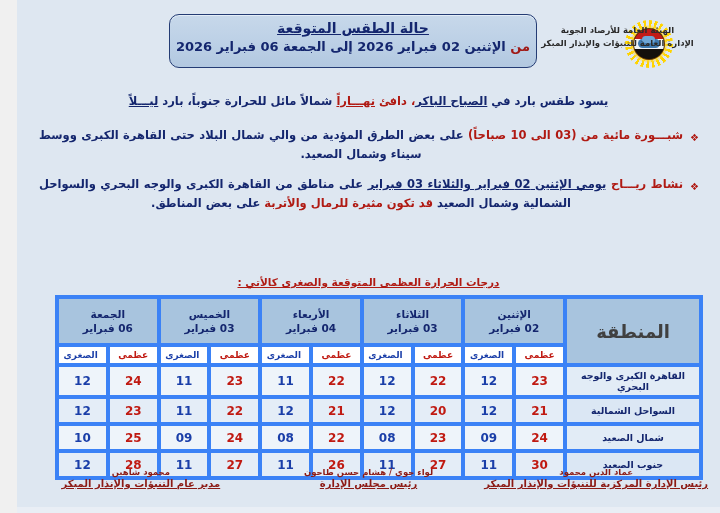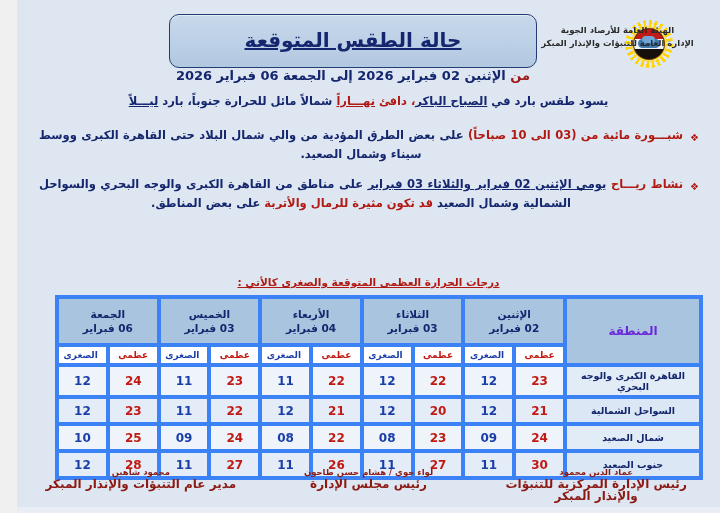--- a/index.html
+++ b/index.html
@@ -127,30 +127,30 @@
     top: 14px;
     width: 366px;
     height: 52px;
     border: 1.6px solid #243c74;
     border-radius: 10px;
     background: linear-gradient(180deg, #c7d8ea 0%, #bcd0e6 55%, #b2c8e0 100%);
     box-shadow: inset 0 1px 0 #e3edf7;
   }
   .titlebox .t1 {
     text-align: center;
-    margin-top: 13px;
-    font-size: 20px;
+    margin-top: 5px;
+    font-size: 14px;
     font-weight: bold;
     color: #14266e;
     text-decoration: underline;
     letter-spacing: 0;
   }
   .titlebox .t2 {
     text-align: center;
-    margin-top: 16px;
+    margin-top: 3px;
     font-size: 13px;
     font-weight: bold;
     color: #14266e;
   }
   .titlebox .t2 .red { color: #a01a17; }
 
   
   .lead {
     position: absolute;
     left: 0; top: 92px;
@@ -218,22 +218,22 @@
     background: #eef4fa;
   }
   table.fc th, table.fc td {
     border: 4px solid #3b82f6;
     text-align: center;
     vertical-align: middle;
   }
   th.region-head {
     width: 128px;
     background: #a8c4de;
-    color: #6d28d9;
-    font-size: 12px;
+    color: #404040;
+    font-size: 18px;
     font-weight: bold;
     padding: 20px 2px;
   }
   th.day-head {
     background: #a8c4de;
     color: #14266e;
     font-size: 10.5px;
     font-weight: bold;
     line-height: 14px;
     padding: 3px 1px;
@@ -280,21 +280,21 @@
   }
   .sig {
     flex: 1 1 0;
     text-align: center;
     color: #8c1a14;
     font-size: 8px;
     font-weight: bold;
     line-height: 12px;
   }
   .sig .name { font-size: 8.5px; }
-  .sig .role { font-size: 12px; }
+  .sig .role { font-size: 10px; text-decoration: underline; }
 </style>
 </head>
 <body>
 
 <div id="page">
   <div id="sheet">
 
     <div class="header">
 
       <div class="logo">

